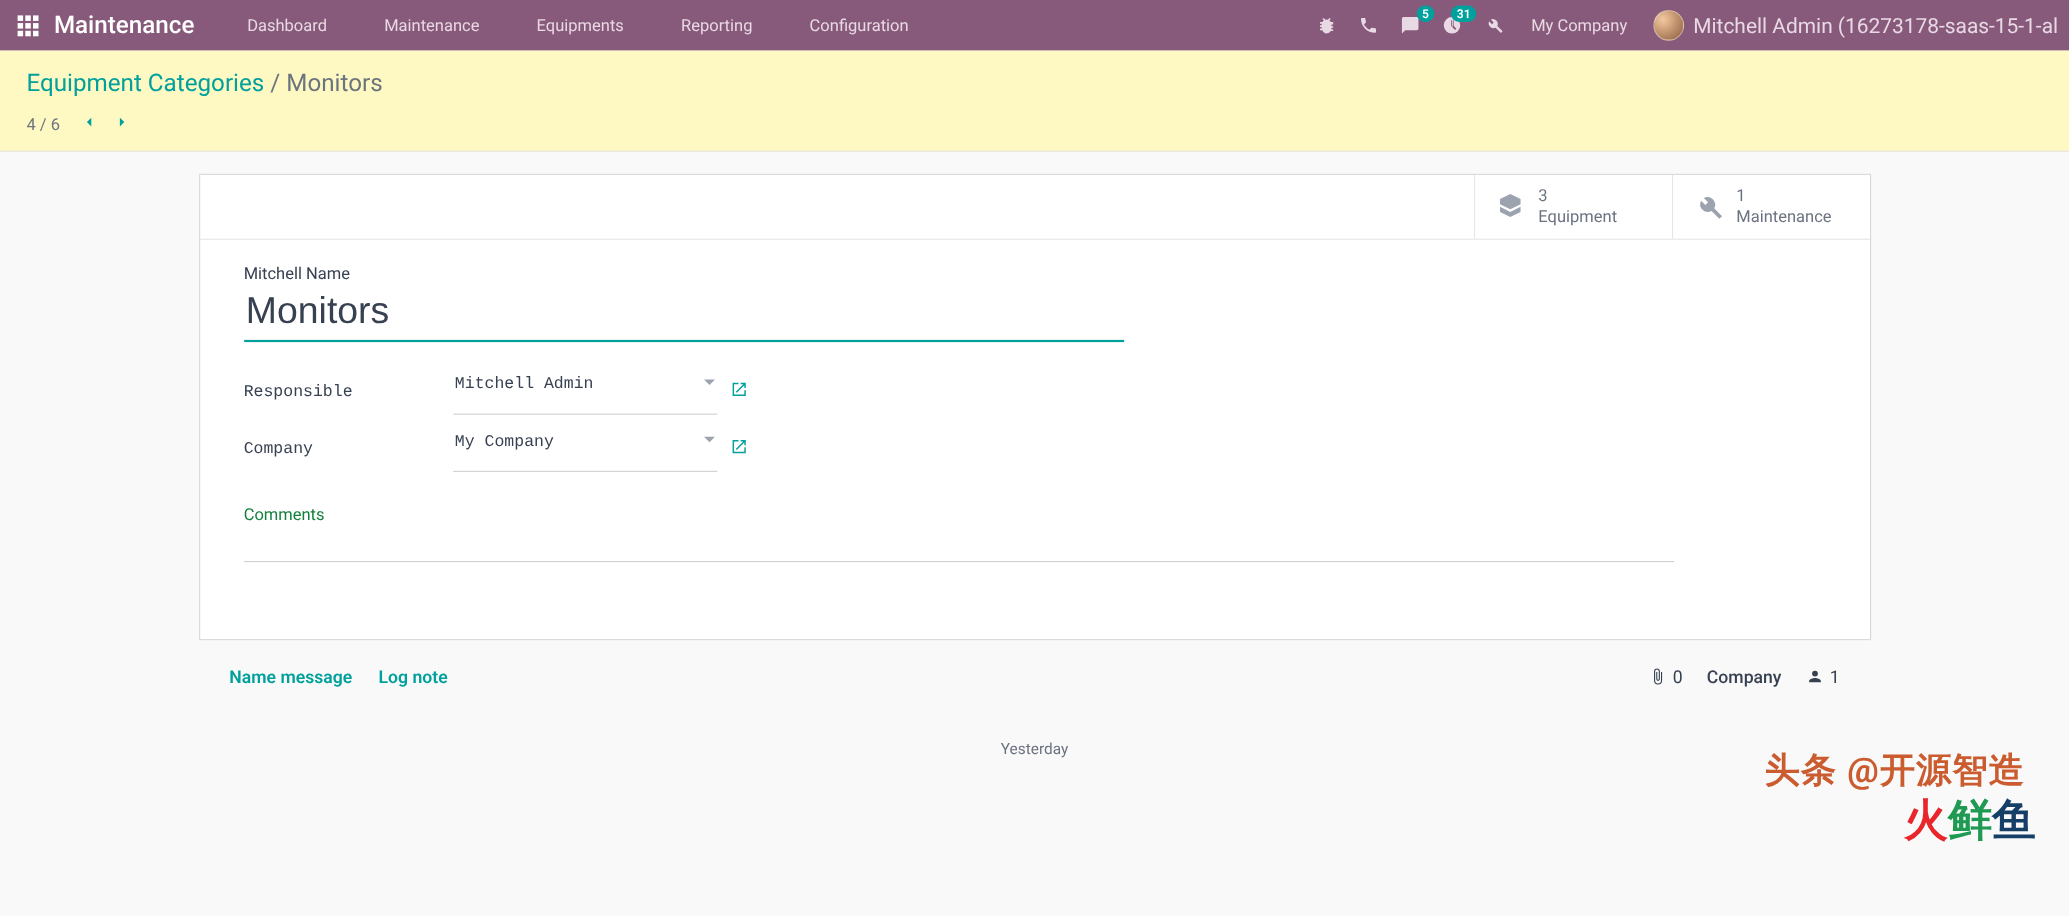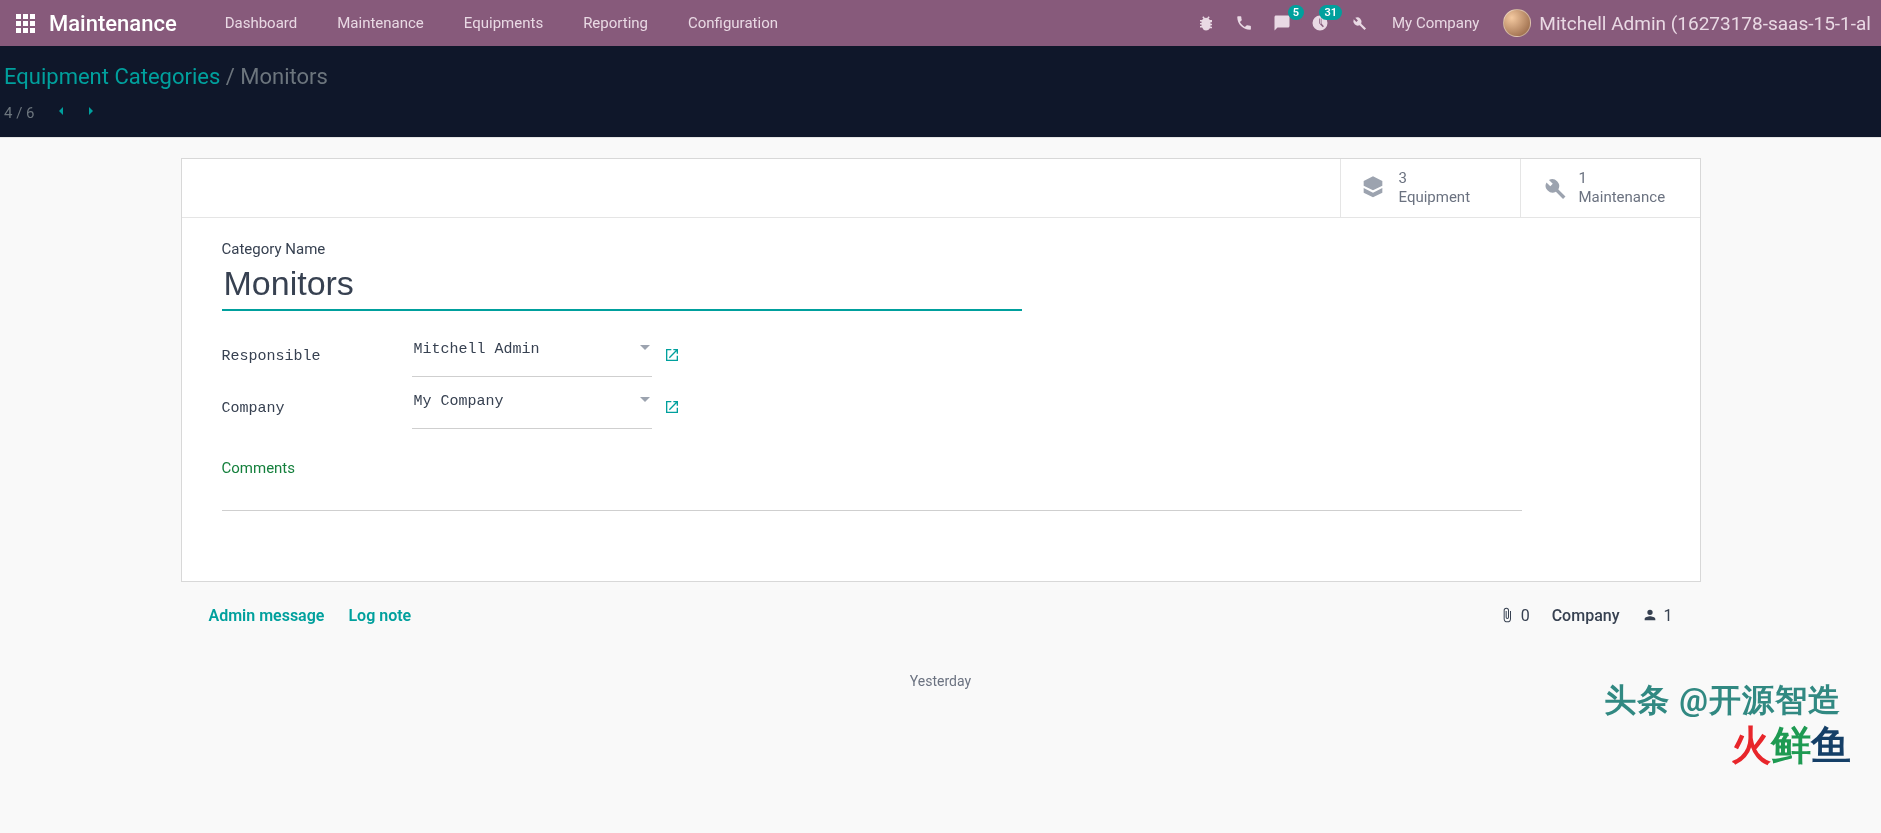--- a/index.html
+++ b/index.html
@@ -2,32 +2,32 @@
 <html><head>
 <meta charset="utf-8">
 <style>
   * { box-sizing: border-box; margin: 0; padding: 0; }
   body { font-family: -apple-system, BlinkMacSystemFont, "Segoe UI", Roboto, "Helvetica Neue", Arial, sans-serif; font-size: 14px; color: #374151; background: #f9f9f9; width: 1881px; }
   
   .navbar { background: #875a7b; color: #fff; height: 46px; display: flex; align-items: center; padding: 0 10px; }
   .navbar .apps-icon { display: grid; grid-template-columns: repeat(3, 5px); grid-template-rows: repeat(3,5px); gap: 2px; margin: 0 14px 0 6px; cursor: pointer; }
   .navbar .apps-icon span { background: #fff; width: 5px; height: 5px; }
   .navbar .brand { font-size: 22px; font-weight: 500; margin-right: 28px; }
-  .navbar .menu { display: flex; align-items: center; gap: 0; flex: 1; }
+  .navbar .menu { display: flex; align-items: center; gap: 12px; flex: 1; }
   .navbar .menu a { color: #e9d9e4; text-decoration: none; padding: 12px 20px; font-size: 15px; cursor: pointer; }
   .navbar .systray { display: flex; align-items: center; gap: 18px; margin-left: auto; }
   .systray .ico { position: relative; width: 20px; height: 20px; display:flex; align-items:center; justify-content:center; cursor:pointer; }
   .systray svg { fill: #e9d9e4; width: 18px; height: 18px; }
   .badge { position: absolute; top: -8px; right: -12px; background: #00a09d; color: #fff; border-radius: 10px; font-size: 11px; padding: 1px 5px; font-weight: 600; }
   .systray .company { color: #e9d9e4; font-size: 15px; padding: 0 6px; cursor:pointer; }
   .systray .user { display:flex; align-items:center; gap:8px; color:#e9d9e4; font-size:19px; cursor:pointer; }
   .avatar { width:28px; height:28px; border-radius:50%; background: radial-gradient(circle at 30% 30%, #f4c9a0, #8a5a3a); border:1px solid rgba(255,255,255,.4); }
 
   
-  .control-panel { background:#0f172a; border-bottom:1px solid #e5e5e5; padding: 10px 4px 14px; }
+  .control-panel { background:#fef9c3; border-bottom:1px solid #e5e5e5; padding: 10px 24px 14px; }
   .breadcrumb { font-size: 22px; color:#6c757d; margin: 8px 0 14px; }
   .breadcrumb a { color:#00a09d; text-decoration:none; cursor:pointer; }
   .cp-row { display:flex; align-items:center; justify-content:space-between; }
   .cp-left { display:flex; align-items:center; gap:14px; }
   .btn-primary { background:#00a09d; color:#fff; border:none; padding: 9px 16px; font-size:14px; font-weight:600; cursor:pointer; }
   .save-wrap { border:4px solid #d90000; padding:2px; display:inline-block; margin-left:-6px; }
   .btn-link { background:none; border:none; color:#00a09d; font-size:14px; font-weight:600; cursor:pointer; padding:6px 4px; }
   .cp-right { display:flex; align-items:center; gap:18px; color:#6c757d; font-size:15px; }
   .pager-arrows { display:flex; gap:14px; }
   .pager-arrows svg { width:16px; height:16px; fill:#00a09d; cursor:pointer; }
@@ -57,21 +57,21 @@
   .chatter-top { display:flex; align-items:center; justify-content:space-between; font-size:16px; }
   .chatter-left { display:flex; gap:24px; }
   .chatter-left a { color:#00a09d; font-weight:600; text-decoration:none; cursor:pointer; }
   .chatter-right { display:flex; gap:22px; align-items:center; color:#374151; }
   .chatter-right .grp { display:flex; align-items:center; gap:6px; cursor:pointer; }
   .chatter-right svg { width:16px; height:16px; fill:#374151; }
   .chatter-right .follow { font-weight:500; }
   .date-sep { display:flex; align-items:center; margin-top:34px; gap:14px; color:#6b7280;flex-direction:column; }
   .date-sep .line { flex:1; height:1px; background:#d1d5db; }
 
-  .watermark1 { position:fixed; right:40px; bottom:110px; font-size:32px; color:#0f766e; font-weight:700; letter-spacing:1px; opacity:.85; pointer-events:none; }
+  .watermark1 { position:fixed; right:40px; bottom:110px; font-size:32px; color:#c2410c; font-weight:700; letter-spacing:1px; opacity:.85; pointer-events:none; }
   .watermark2 { position:fixed; right:30px; bottom:60px; font-size:40px; font-weight:800; pointer-events:none; }
   .watermark2 .r{color:#e8262b;} .watermark2 .g{color:#1e9a52;} .watermark2 .b{color:#153f67;}
 </style>
 </head>
 <body>
 
 <div class="navbar">
   <div class="apps-icon">
     <span></span>
       <span></span>
@@ -162,21 +162,21 @@
         <svg viewBox="0 0 24 24">
             <path d="M22.7 19.3l-6.1-6.1a6 6 0 0 0-8.1-8.1l3.3 3.3-2.1 2.1L6.4 7.2a6 6 0 0 0 8.1 8.1l6.1 6.1 2.1-2.1z"></path>
           </svg>
         <div class="txt">
           <span>1</span>
           <span>Maintenance</span>
         </div>
       </div>
     </div>
     <div class="sheet-body">
-      <div class="field-label">Category Name</div>
+      <div class="field-label">Mitchell Name</div>
       <input class="title-input" value="Monitors" style="">
       <div class="form-grid">
         <label>Responsible</label>
         <div class="m2o-row">
           <div class="m2o">
             <span>Mitchell Admin</span>
             <span class="caret"><svg viewBox="0 0 10 10">
                   <path d="M0 2l5 5 5-5z"></path>
                 </svg></span>
           </div>
@@ -198,21 +198,21 @@
         </div>
       </div>
       <div class="comments-label">Comments</div>
       <div class="comments-box"></div>
     </div>
   </div>
 
   <div class="chatter">
     <div class="chatter-top">
       <div class="chatter-left">
-        <a>Admin message</a>
+        <a>Name message</a>
         <a>Log note</a>
       </div>
       <div class="chatter-right">
         <div class="grp">
           <svg viewBox="0 0 24 24">
               <path d="M16.5 6v11.5a4 4 0 1 1-8 0V5a2.5 2.5 0 0 1 5 0v10.5a1 1 0 1 1-2 0V6H10v9.5a2.5 2.5 0 0 0 5 0V5a4 4 0 1 0-8 0v12.5a5.5 5.5 0 1 0 11 0V6h-1.5z"></path>
             </svg>
           <span>0</span>
         </div>
         <div class="grp follow">Company</div>

